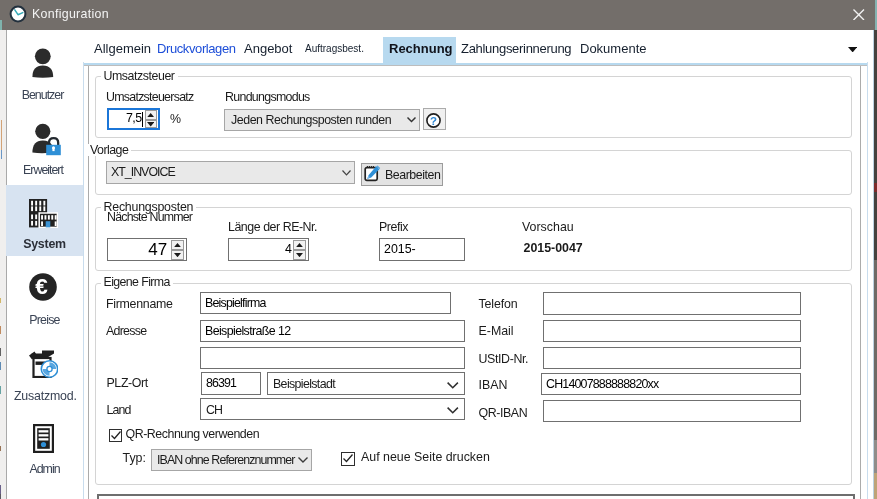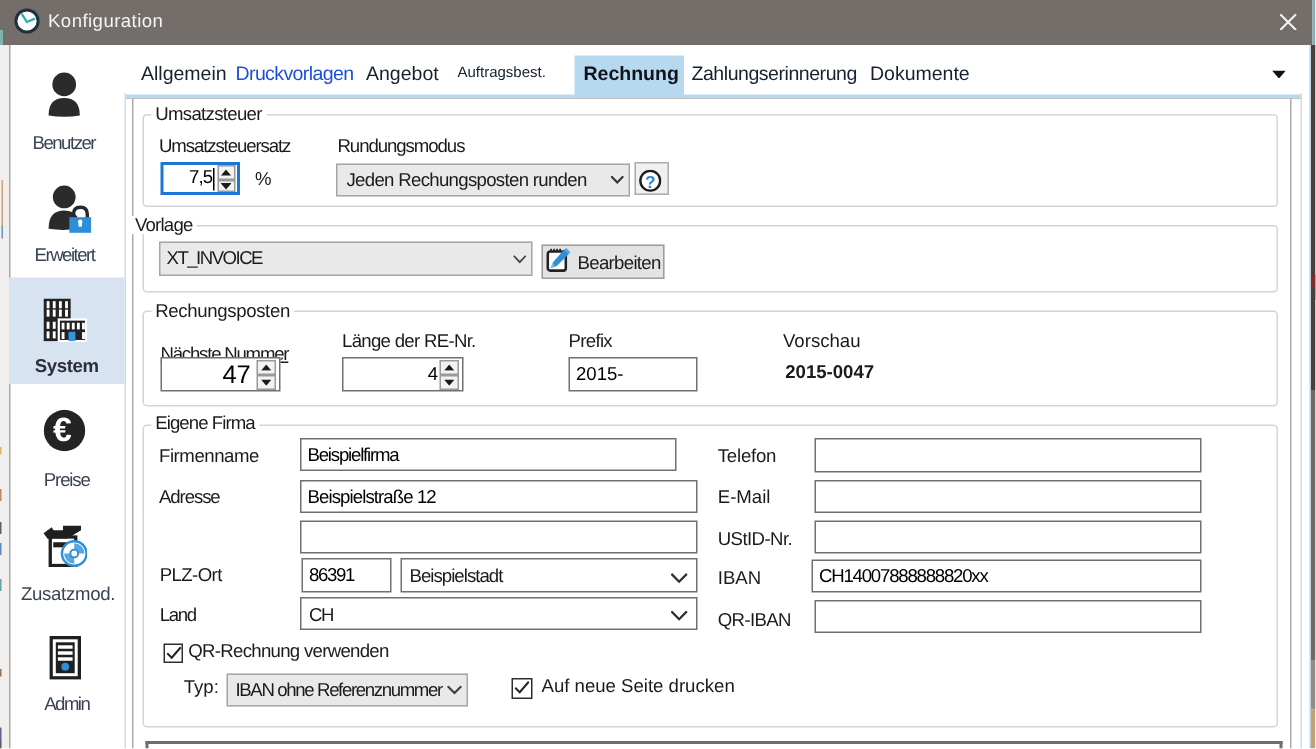--- a/index.html
+++ b/index.html
@@ -191,21 +191,21 @@
   <rect x="1.2" y="2.6" width="12" height="12.8" rx="1.6" fill="#ffffff" stroke="#222222" stroke-width="1.7"></rect>
   <path d="M3.4 2.6 L3.4 0.9 M5.4 2.6 L5.4 0.9 M7.4 2.6 L7.4 0.9 M9.4 2.6 L9.4 0.9" stroke="#222222" stroke-width="1.1"></path>
   <path d="M12.2 1.2 L15.3 4.3 L7.2 12.4 L3.2 13.9 L4.7 9.9 Z" fill="#2e8fd6"></path>
   <path d="M3.2 13.9 L4.7 9.9 L5.7 12.6 Z" fill="#7db8e8"></path>
   <path d="M13.6 0.4 L16.2 3 L15.3 4.3 L12.2 1.2 Z" fill="#5aa7e0"></path>
 </svg>
 <div class="lbl" style="left:385px;top:169px;letter-spacing:-0.45px;">Bearbeiten</div>
 
 <div class="groupbox" style="left:95px;top:207px;width:757px;height:64px;"></div>
 <div class="glabel" style="left:100.5px;top:200.6px;letter-spacing:-0.23px;">Rechungsposten</div>
-<div class="lbl" style="left:107px;top:230px;letter-spacing:-0.8px;text-decoration:underline;">Nächste Nummer</div>
+<div class="lbl" style="left:107px;top:211px;letter-spacing:-0.8px;">Nächste Nummer</div>
 <div class="lbl" style="left:228px;top:221px;letter-spacing:-0.46px;">Länge der RE-Nr.</div>
 <div class="lbl" style="left:379px;top:221px;letter-spacing:-0.45px;">Prefix</div>
 <div class="lbl" style="left:522px;top:221px;">Vorschau</div>
 
 <div class="abs" style="left:107px;top:238px;width:80px;height:23px;background:#fff;border:1px solid #707070;"></div>
 <div class="abs" style="left:145px;top:242.5px;width:25.5px;font-size:17px;line-height:13px;text-align:center;">47</div>
 <div class="abs" style="left:171px;top:239.5px;width:13px;height:10px;background:#f2f2f2;border:1px solid #9a9a9a;"></div>
 <div class="abs" style="left:171px;top:249.5px;width:13px;height:10px;background:#f2f2f2;border:1px solid #9a9a9a;"></div>
 <svg class="abs" style="left:174px;top:242.5px;" width="7" height="4.2" viewBox="0 0 7 4.2">
     <path d="M0 4.2 L3.5 0 L7 4.2 Z" fill="#1a1a1a"></path>

